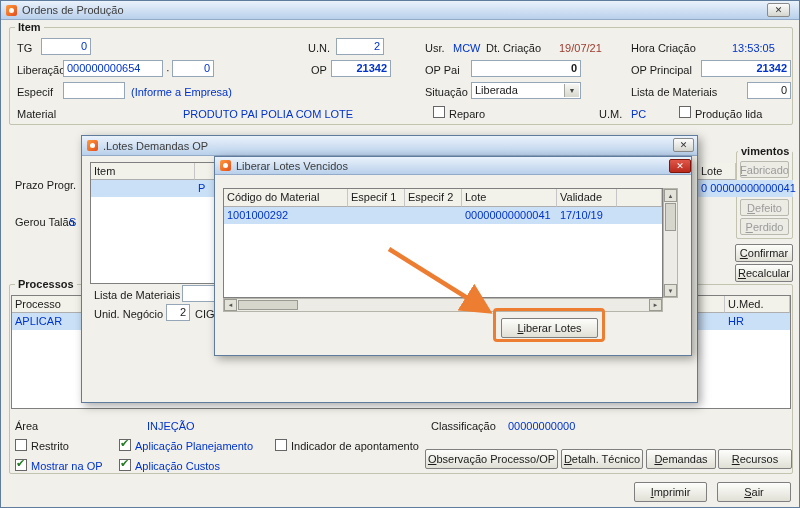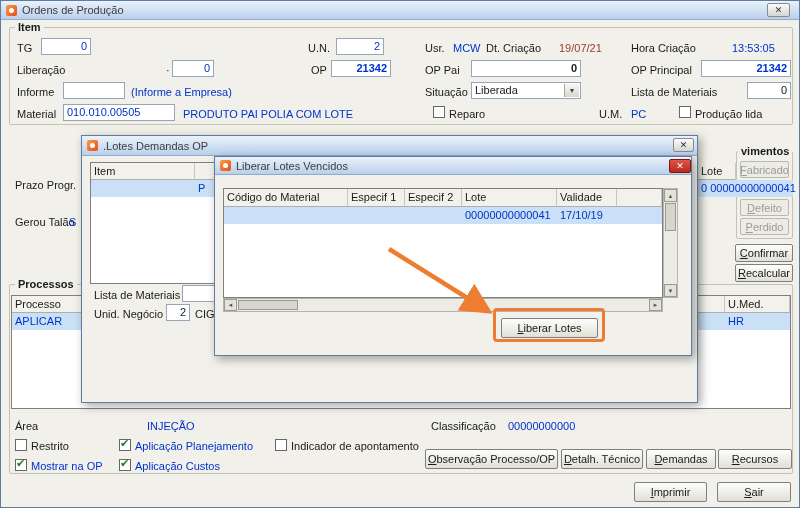--- a/index.html
+++ b/index.html
@@ -53,42 +53,42 @@
   <span class="lbl" style="left:307px;top:41px">U.N.</span>
   <div class="inp num navy" style="left:335px;top:37px;width:48px">2</div>
   <span class="lbl" style="left:424px;top:41px">Usr.</span>
   <span class="lbl navy" style="left:452px;top:41px">MCW</span>
   <span class="lbl" style="left:485px;top:41px">Dt. Criação</span>
   <span class="lbl red" style="left:558px;top:41px">19/07/21</span>
   <span class="lbl" style="left:630px;top:41px">Hora Criação</span>
   <span class="lbl navy" style="left:731px;top:41px">13:53:05</span>
 
   <span class="lbl" style="left:16px;top:63px">Liberação</span>
+  <div class="inp navy" style="left:62px;top:59px;width:100px">000000000654</div>
   <span class="lbl" style="left:165px;top:63px">·</span>
   <div class="inp num navy" style="left:171px;top:59px;width:42px">0</div>
   <span class="lbl" style="left:310px;top:63px">OP</span>
   <div class="inp num navy b" style="left:330px;top:59px;width:60px">21342</div>
   <span class="lbl" style="left:424px;top:63px">OP Pai</span>
   <div class="inp num b" style="left:470px;top:59px;width:110px">0</div>
   <span class="lbl" style="left:630px;top:63px">OP Principal</span>
   <div class="inp num navy b" style="left:700px;top:59px;width:90px">21342</div>
 
-  <span class="lbl" style="left:16px;top:85px">Informe</span>
+  <span class="lbl" style="left:16px;top:85px">Especif</span>
   <div class="inp" style="left:62px;top:81px;width:62px"></div>
   <span class="lbl link" style="left:130px;top:85px">(Informe a Empresa)</span>
   <span class="lbl" style="left:424px;top:85px">Situação</span>
   <div class="inp" style="left:470px;top:81px;width:110px;padding-right:17px">
     <span>Liberada</span>
     <span class="ddarrow">▼</span>
   </div>
   <span class="lbl" style="left:630px;top:85px">Lista de Materiais</span>
   <div class="inp num" style="left:746px;top:81px;width:44px">0</div>
 
   <span class="lbl" style="left:16px;top:107px">Material</span>
-  <div class="inp navy" style="left:62px;top:103px;width:112px">010.010.00505</div>
   <span class="lbl navy" style="left:182px;top:107px">PRODUTO PAI POLIA COM LOTE</span>
   <span class="cb" style="left:432px;top:105px"></span>
   <span class="lbl" style="left:448px;top:107px">Reparo</span>
   <span class="lbl" style="left:598px;top:107px">U.M.</span>
   <span class="lbl navy" style="left:630px;top:107px">PC</span>
   <span class="cb" style="left:678px;top:105px"></span>
   <span class="lbl" style="left:694px;top:107px">Produção lida</span>
 
   <span class="lbl" style="left:14px;top:178px">Prazo Progr.</span>
   <span class="lbl" style="left:14px;top:215px">Gerou Talão</span>
@@ -177,20 +177,21 @@
     <span class="closebtn danger" style="left:454px;width:22px">✕</span>
 
     <div class="grid" style="left:8px;top:31px;width:440px;height:110px">
       <div class="ghead" style="left:0;top:0;width:124px;height:18px">Código do Material</div>
       <div class="ghead" style="left:124px;top:0;width:57px;height:18px">Especif 1</div>
       <div class="ghead" style="left:181px;top:0;width:57px;height:18px">Especif 2</div>
       <div class="ghead" style="left:238px;top:0;width:95px;height:18px">Lote</div>
       <div class="ghead" style="left:333px;top:0;width:60px;height:18px">Validade</div>
       <div class="ghead" style="left:393px;top:0;width:45px;height:18px"></div>
       <div class="sel" style="position:absolute;left:0;top:18px;width:438px;height:17px">
+        <span class="gcell" style="left:0;top:0;width:124px;height:17px">1001000292</span>
         <span class="gcell" style="left:124px;top:0;width:57px;height:17px"></span>
         <span class="gcell" style="left:181px;top:0;width:57px;height:17px"></span>
         <span class="gcell" style="left:238px;top:0;width:95px;height:17px">00000000000041</span>
         <span class="gcell" style="left:333px;top:0;width:70px;height:17px">17/10/19</span>
       </div>
     </div>
 
     <div class="sb" style="left:448px;top:31px;width:15px;height:110px">
       <span class="sbtn" style="left:0;top:0;width:13px;height:13px">▲</span>
       <span class="thumb" style="left:1px;top:14px;width:11px;height:28px"></span>

